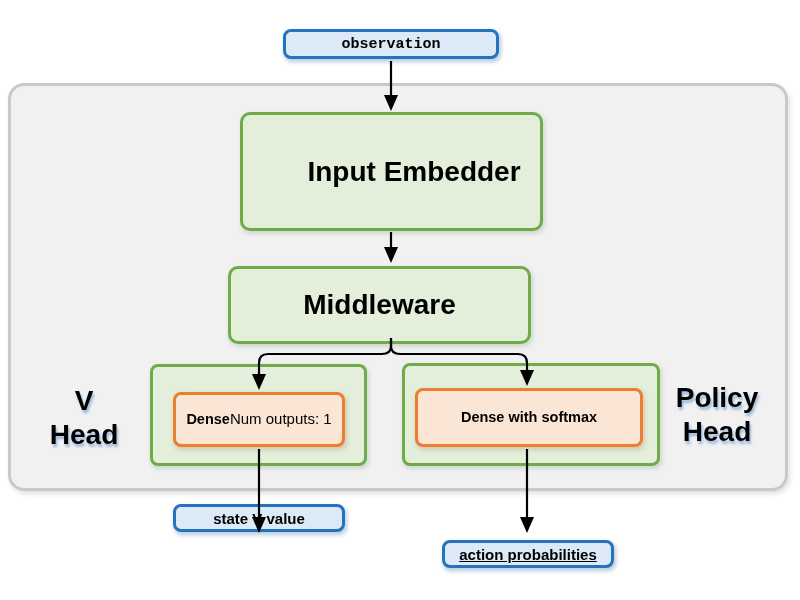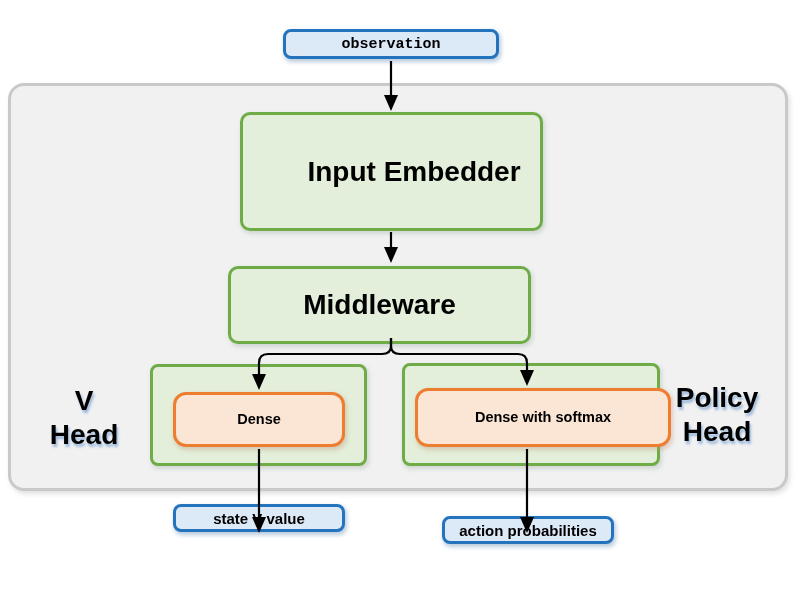--- a/index.html
+++ b/index.html
@@ -34,21 +34,21 @@
     position:absolute;
     background:var(--green-fill);
     border:3.5px solid var(--green-border);
     border-radius:8px;
     box-shadow:1.5px 2.5px 4px rgba(150,170,150,0.35);
   }
   .orange-node{
     position:absolute;display:flex;align-items:center;justify-content:center;
     background:var(--orange-fill);
     border:3px solid var(--orange-border);
-    border-radius:13px;color:#000;
+    border-radius:8px;color:#000;
     box-shadow:1.5px 2.5px 4px rgba(190,150,120,0.40);
   }
   .orange-title{font-weight:bold;font-size:14.5px;line-height:1.35;}
   .orange-sub{font-size:15px;line-height:1.35;}
   .container-box{
     position:absolute;left:8px;top:83px;width:780px;height:408px;
     background:var(--container-fill);
     border:3px solid var(--container-border);
     border-radius:16px;
     box-shadow:2px 3px 5px rgba(0,0,0,0.12);
@@ -56,25 +56,25 @@
   .head-label{
     position:absolute;text-align:center;font-weight:bold;font-size:28px;line-height:1.2;color:#000;
     text-shadow:1.5px 2.5px 2.5px rgba(140,175,215,0.85);
   }
   #observation{left:283px;top:29px;width:216px;height:30px;font-family:Liberation Mono, monospace;}
   #input-embedder{left:240px;top:112px;width:303px;height:119px;padding-left:45px;}
   #middleware{left:228px;top:266px;width:303px;height:78px;}
   #v-head-frame{left:150px;top:364px;width:217px;height:102px;}
   #dense-v{left:173px;top:392px;width:172px;height:55px;}
   #policy-head-frame{left:402px;top:363px;width:258px;height:103px;}
-  #dense-policy{left:415px;top:388px;width:256px;height:59px;}
+  #dense-policy{left:415px;top:388px;width:228px;height:59px;}
   #v-head-label{left:28px;top:384px;width:112px;}
   #policy-head-label{left:652px;top:381px;width:130px;}
   #state-v-value{left:173px;top:504px;width:172px;height:28px;}
-  #action-probabilities{left:442px;top:516px;width:172px;height:28px;}
+  #action-probabilities{left:442px;top:540px;width:172px;height:28px;text-decoration:underline;}
   #arrows{position:absolute;left:0;top:0;width:800px;height:600px;pointer-events:none;}
   #arrows path{stroke:var(--arrow-color);stroke-width:2.2;fill:none;}
 </style>
 </head>
 <body>
 
 <div id="canvas">
 
   <div class="container-box"></div>
 
@@ -86,20 +86,21 @@
     <span>Input Embedder</span>
   </div>
 
   <div class="node green-node" id="middleware">
     <span>Middleware</span>
   </div>
 
   <div class="green-frame" id="v-head-frame"></div>
   <div class="orange-node" id="dense-v">
     <span class="orange-title">Dense</span>
+    <span class="orange-sub">Num outputs: 1</span>
   </div>
   <div class="head-label" id="v-head-label">
     <span>V</span><br>
     <span>Head</span>
   </div>
 
   <div class="green-frame" id="policy-head-frame"></div>
   <div class="orange-node" id="dense-policy">
     <span class="orange-title">Dense with softmax</span>
   </div>

